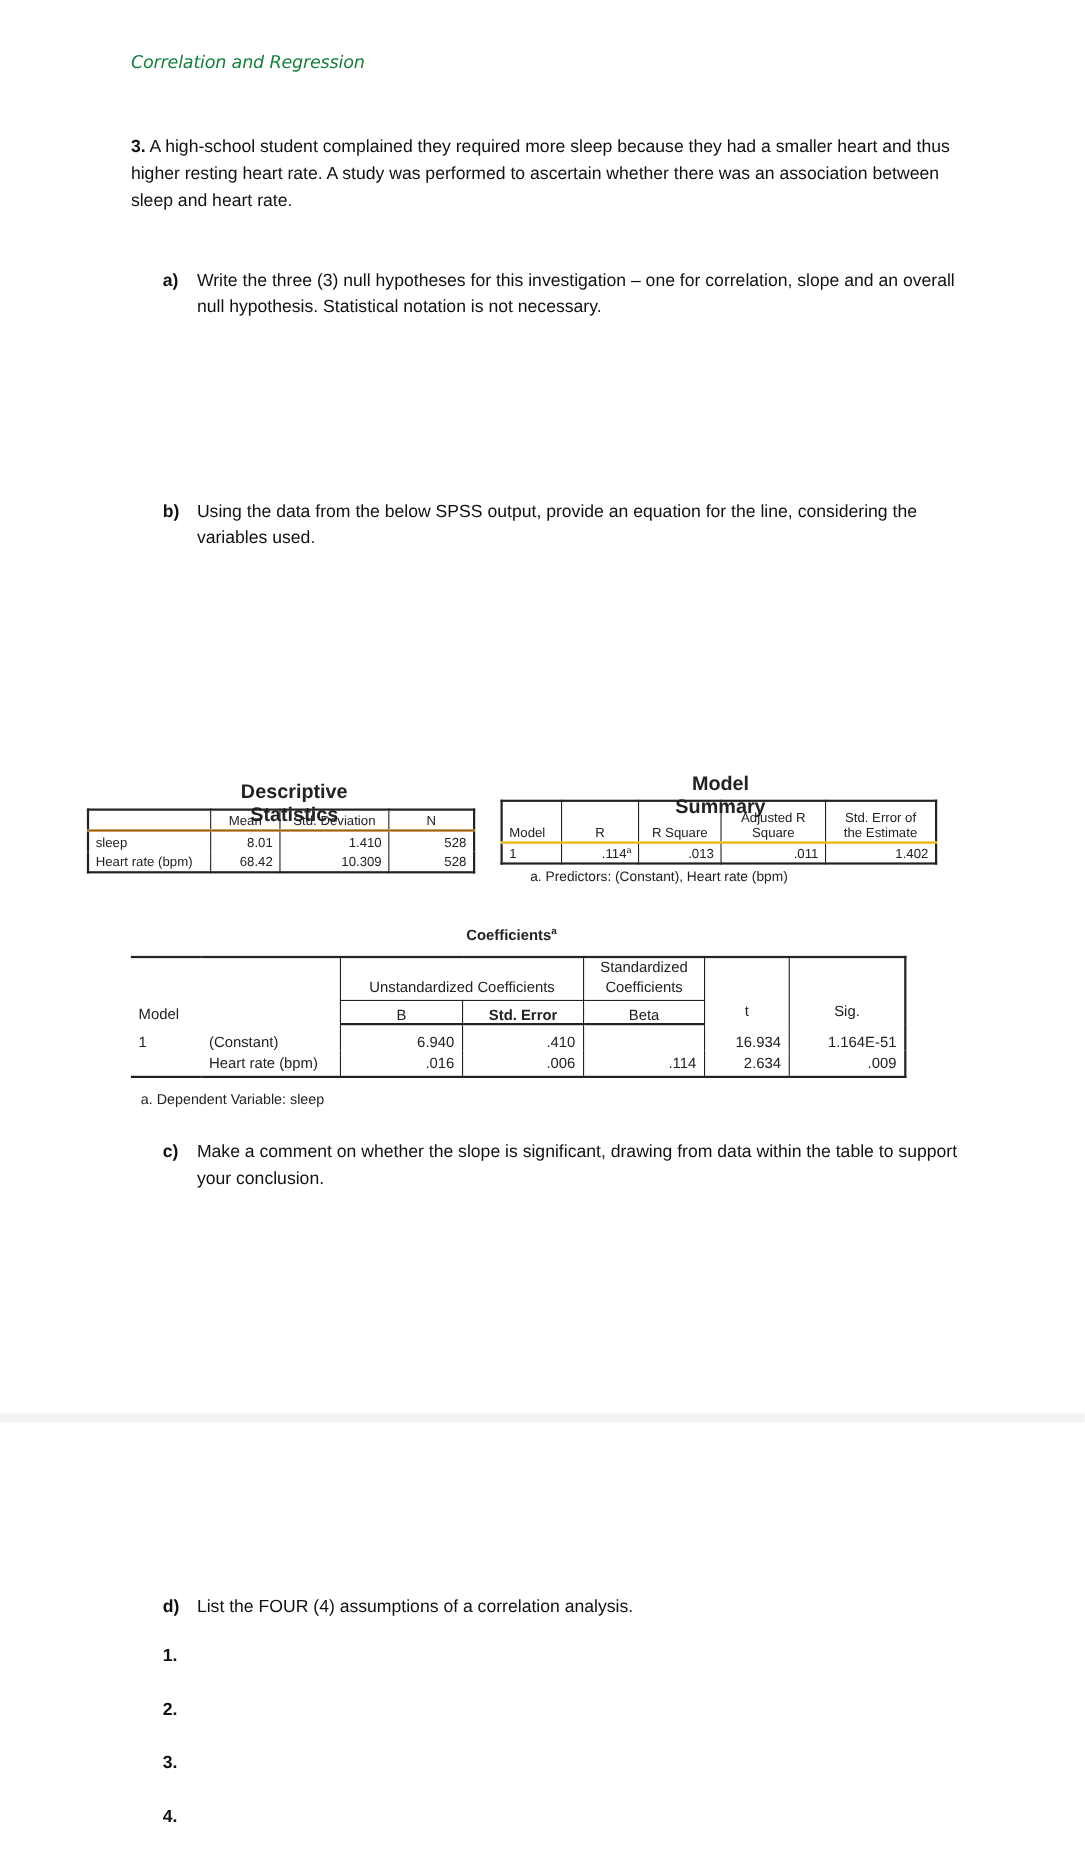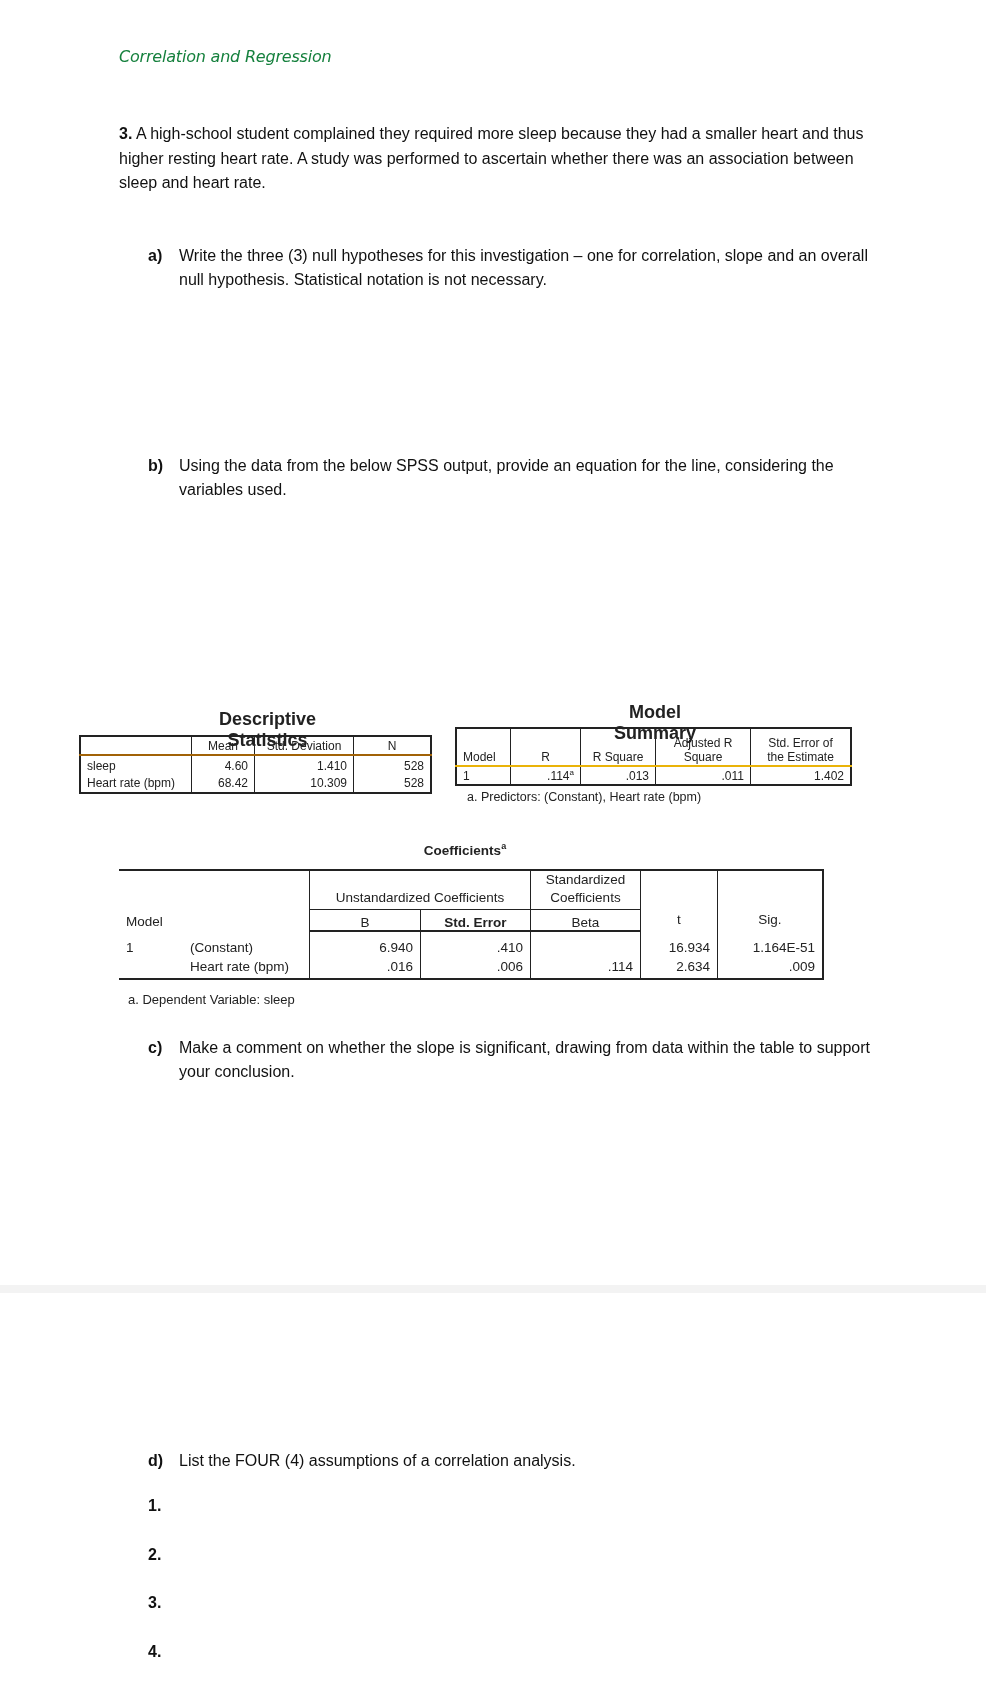--- a/index.html
+++ b/index.html
@@ -33,21 +33,21 @@
   #desc td.vl { border-right:1.5px solid #222; }
   #desc tr.r1 td { height:17px; padding-top:1px; }
   #desc tr.r2 td { height:18px; }
 
   
   #ms-title { left:595px; top:702px; width:120px; }
   #ms { left:455px; top:727px; width:397px; border:2px solid #222; }
   #ms tr.hdr td { border-bottom:2px solid #eab308; height:35px; vertical-align:bottom; line-height:14px; padding-bottom:1px; }
   #ms td.vl { border-right:1.5px solid #222; }
   #ms tr.r1 td { height:17px; }
-  #ms-foot { left:467px; top:790px; font-size:12.5px; }
+  #ms-foot { left:482px; top:790px; font-size:12.5px; }
 
   
   #co-title { left:410px; top:841px; width:110px; font-size:13.5px; }
   #co-title sup { font-size:9px; }
   #co { left:119px; top:869px; width:705px; border-top:2.5px solid #222; border-bottom:2.5px solid #222; border-right:2.5px solid #222; font-size:13.5px; }
   #co td { padding:0 7px; }
   #co td.vl { border-right:1.5px solid #222; }
   #co tr.h1 td { height:36px; vertical-align:bottom; line-height:18px; padding-bottom:2px; }
   #co tr.h1 td.sub { border-bottom:1.5px solid #222; }
   #co tr.h2 td { height:20px; vertical-align:bottom; }
@@ -80,21 +80,21 @@
 <table class="abs t spss" id="desc">
   <tbody>
       <tr class="hdr">
     <td class="vl" style="width:98px;"></td>
     <td class="vl c" style="width:50px;">Mean</td>
     <td class="vl c" style="width:86px;">Std. Deviation</td>
     <td class="c">N</td>
   </tr>
   <tr class="r1">
     <td class="vl">sleep</td>
-    <td class="vl r">4.60</td>
+    <td class="vl r">8.01</td>
     <td class="vl r">1.410</td>
     <td class="r">528</td>
   </tr>
   <tr class="r2">
     <td class="vl">Heart rate (bpm)</td>
     <td class="vl r">68.42</td>
     <td class="vl r">10.309</td>
     <td class="r">528</td>
   </tr>
 </tbody>

